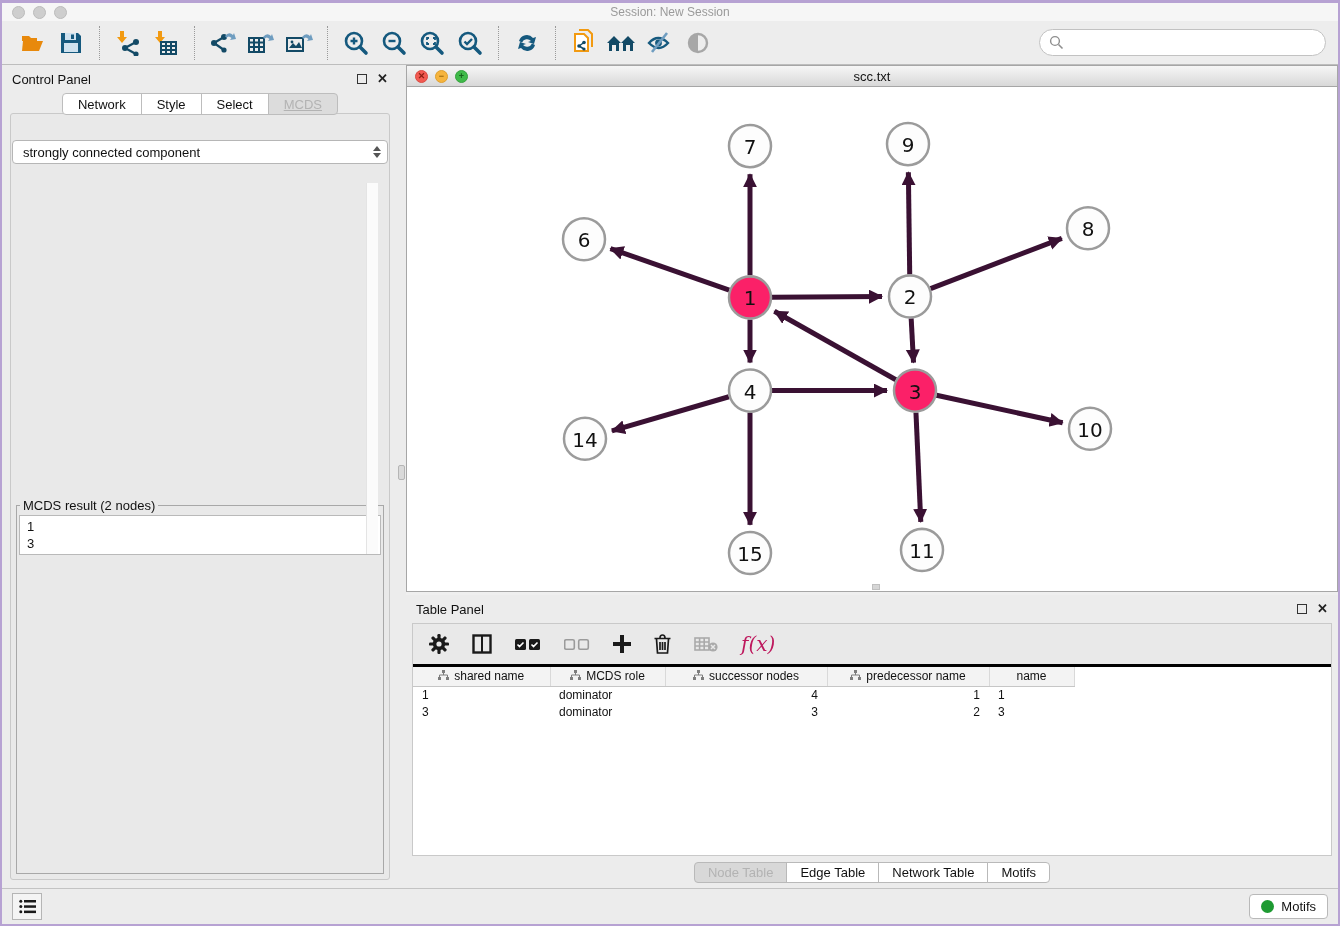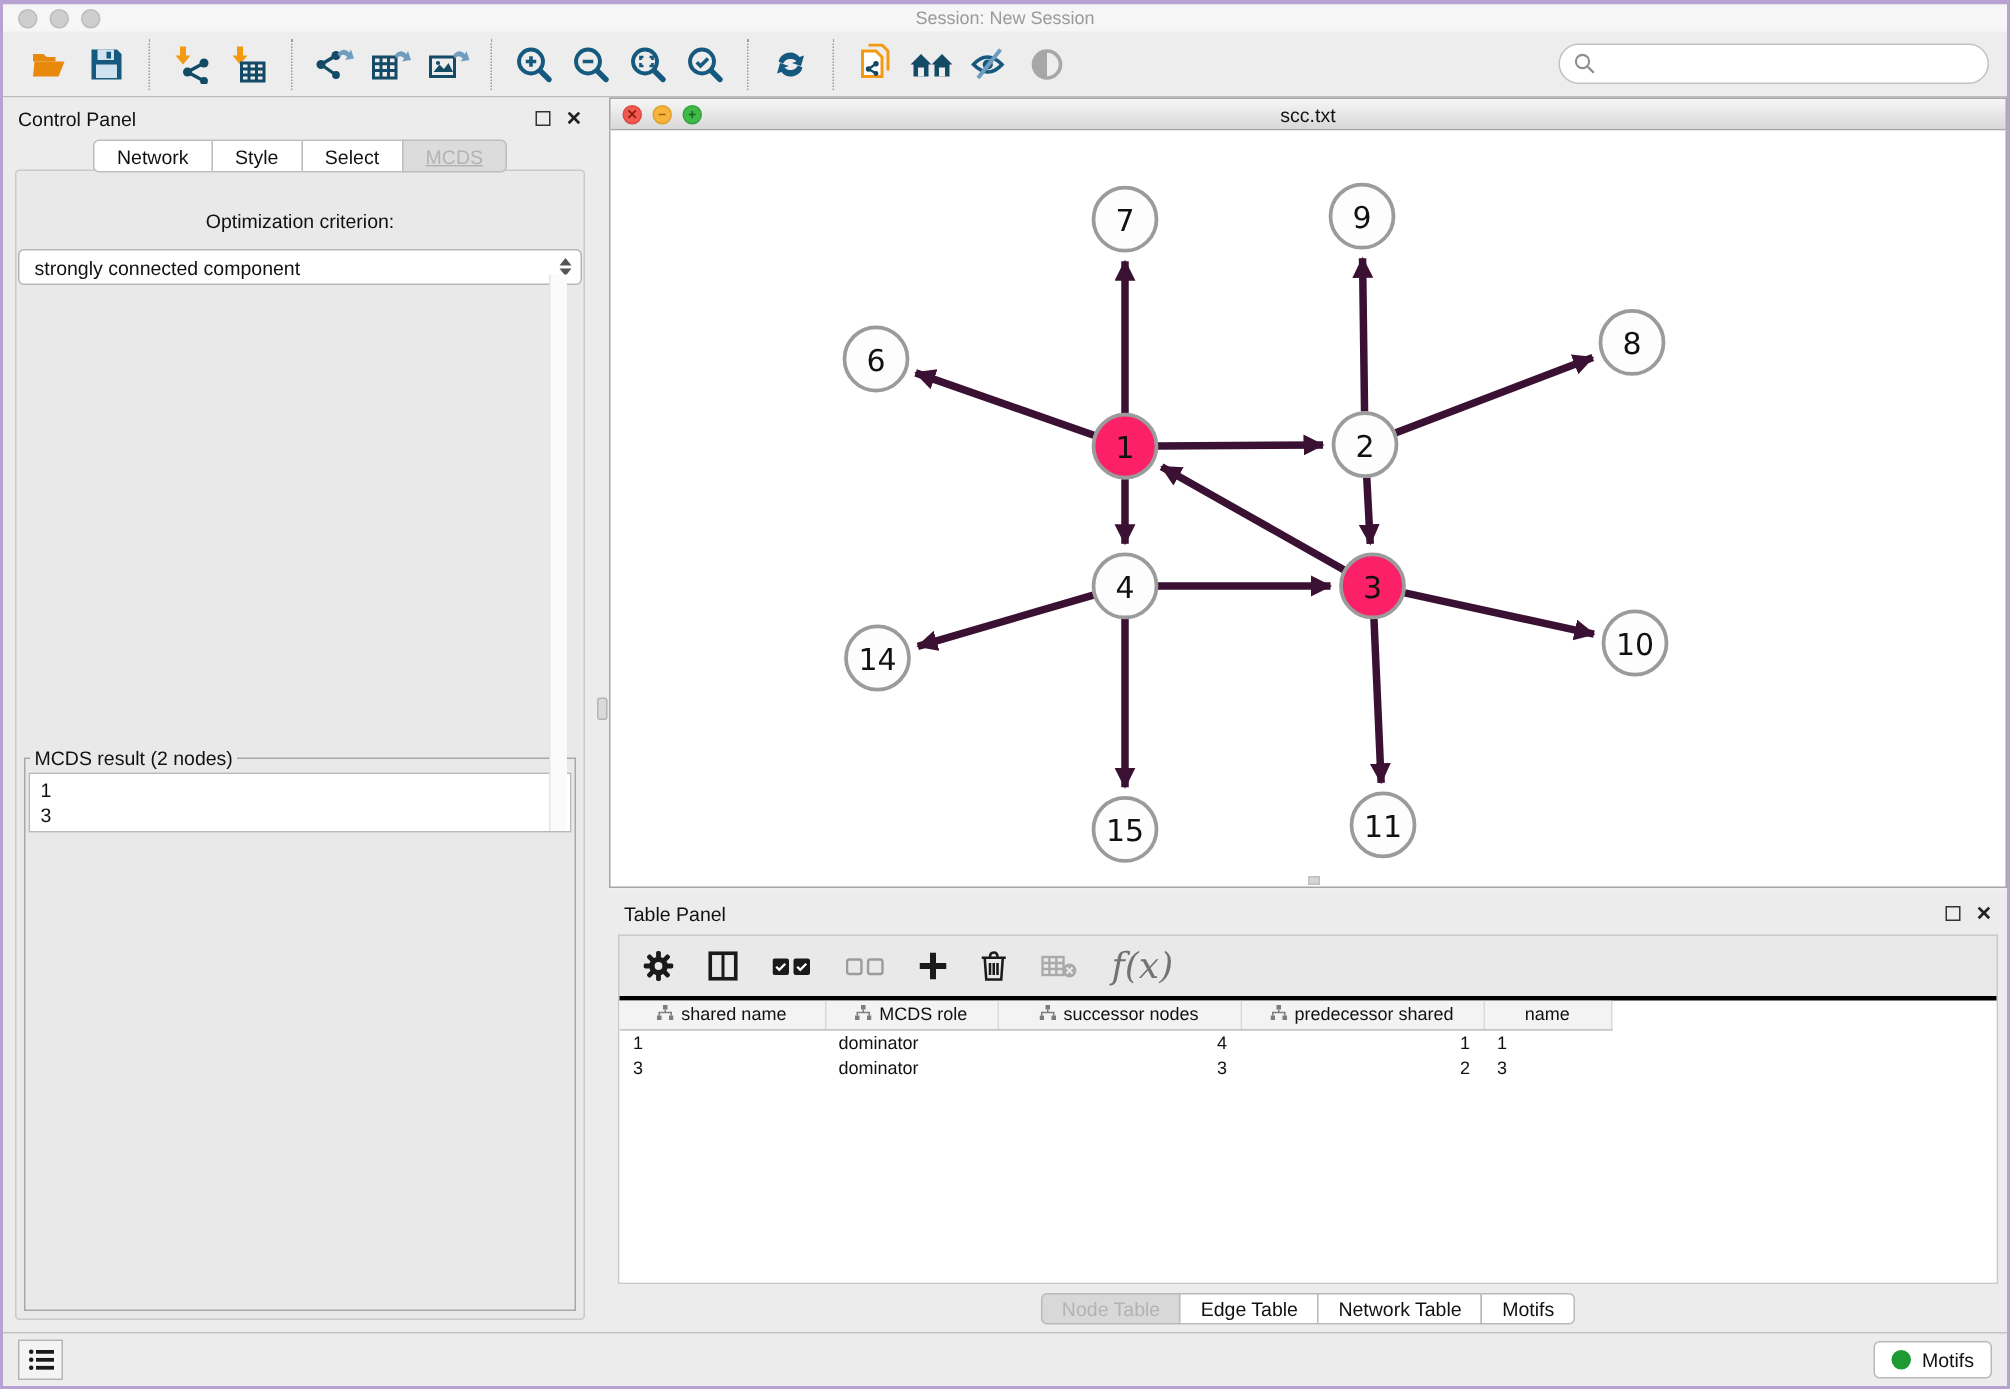--- a/index.html
+++ b/index.html
@@ -84,21 +84,21 @@
   .tl-green { background:#3fba49; border:1px solid #35a23e; color:#17641d; }
   .net-canvas { flex:1; background:#fff; border:1px solid #a6a6a6; border-top:none; position:relative; min-height:0; }
   .net-canvas svg { position:absolute; inset:0; }
   .canvas-grip { position:absolute; bottom:1px; left:50%; width:8px; height:6px; background:#d6d6d6; border:1px solid #c0c0c0; }
 
   
   .table-panel { flex:1; background:#ececec; margin-top:3px; display:flex; flex-direction:column; min-height:0; }
   .tp-content { flex:1; margin:0 6px; border:1px solid #c9c9c9; background:#e9e9e9; display:flex; flex-direction:column; min-height:0; }
   .tp-toolbar { height:40px; display:flex; align-items:center; gap:23px; padding:0 16px; flex:0 0 auto; }
   .tp-tool { display:flex; align-items:center; justify-content:center; }
-  .fx { font-family:"DejaVu Serif", serif; font-style:italic; font-size:24px; color:#737373; }
+  .fx { font-family:"DejaVu Serif", serif; font-style:italic; font-size:20px; color:#be185d; }
   .tp-table-wrap { flex:1; background:#fff; border-top:3px solid #000000; overflow:hidden; }
   table.node-table { border-collapse:collapse; font-size:12px; table-layout:fixed; }
   .node-table th { background:#f3f3f3; border-right:1px solid #d9d9d9; border-bottom:1px solid #c6c6c6;
     height:19px; font-weight:normal; font-size:12px; text-align:center; padding:0 4px; white-space:nowrap; }
   .node-table th .hier-icon { vertical-align:-1px; margin-right:5px; }
   .node-table td { height:17px; padding:0 9px; white-space:nowrap; }
   .tp-tabs { height:32px; display:flex; justify-content:center; align-items:center; flex:0 0 auto; }
   .tp-tab { height:21px; padding:0 13px; font-size:13px; background:#fff; border:1px solid #b9b9b9;
     margin-left:-1px; display:flex; align-items:center; }
   .tp-tab:first-child { border-radius:4px 0 0 4px; margin-left:0; }
@@ -284,21 +284,20 @@
           <span class="close-glyph">✕</span>
         </span>
       </div>
       <div class="cp-tabs">
           <div class="cp-tab">Network</div>
           <div class="cp-tab">Style</div>
           <div class="cp-tab">Select</div>
           <div class="cp-tab active">MCDS</div>
         </div>
       <div class="cp-content">
-        <div class="opt-label">Optimization criterion:</div>
         <div class="select-box">
           <span>strongly connected component</span>
           <span class="select-arrows">
             <span class="tri-up"></span>
               <span class="tri-down"></span>
           </span>
         </div>
         <fieldset class="result-fieldset">
           <legend>MCDS result (2 nodes)</legend>
           <div class="result-box">
@@ -495,21 +494,21 @@
                         </g>
                         <path d="M5.5 3 v2 M1.5 7 V5 h8 v2" stroke="#7d7d7d" fill="none"></path>
                       </svg><span>successor nodes</span></th>
                     <th style="width: 162px;"><svg class="hier-icon" width="11" height="11" viewBox="0 0 11 11">
                         <g fill="#7d7d7d">
                           <rect x="4" y="0" width="3" height="3"></rect>
                           <rect x="0" y="7" width="3" height="3"></rect>
                           <rect x="8" y="7" width="3" height="3"></rect>
                         </g>
                         <path d="M5.5 3 v2 M1.5 7 V5 h8 v2" stroke="#7d7d7d" fill="none"></path>
-                      </svg><span>predecessor shared</span></th>
+                      </svg><span>predecessor name</span></th>
                     <th style="width: 85px;"><span>name</span></th>
                   </tr>
                 </thead>
               <tbody>
                   <tr>
                     <td style="text-align: left;">1</td>
                     <td style="text-align: left;">dominator</td>
                     <td style="text-align: right;">4</td>
                     <td style="text-align: right;">1</td>
                     <td style="text-align: left;">1</td>

